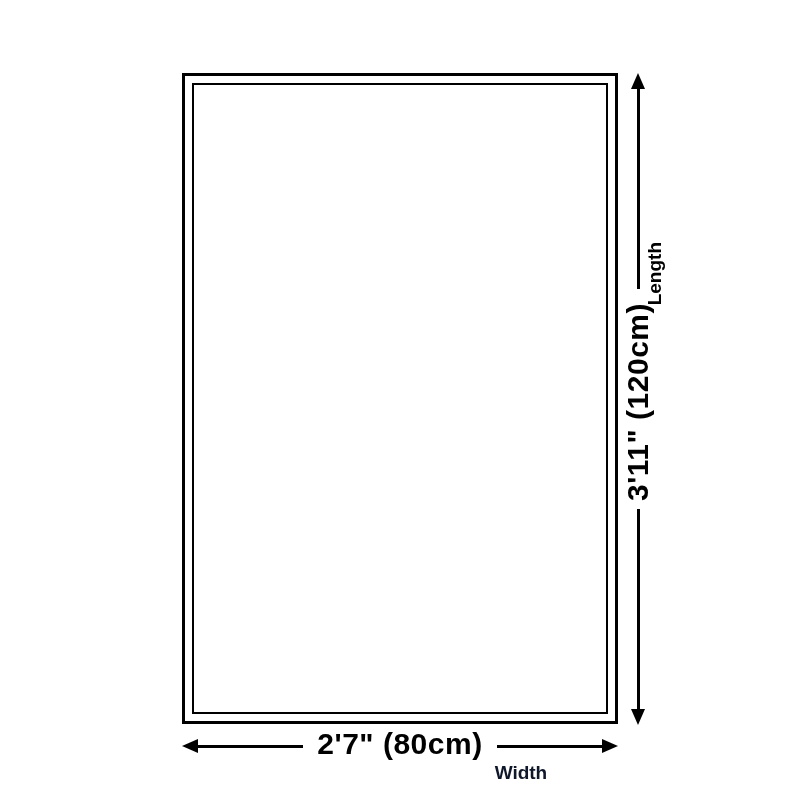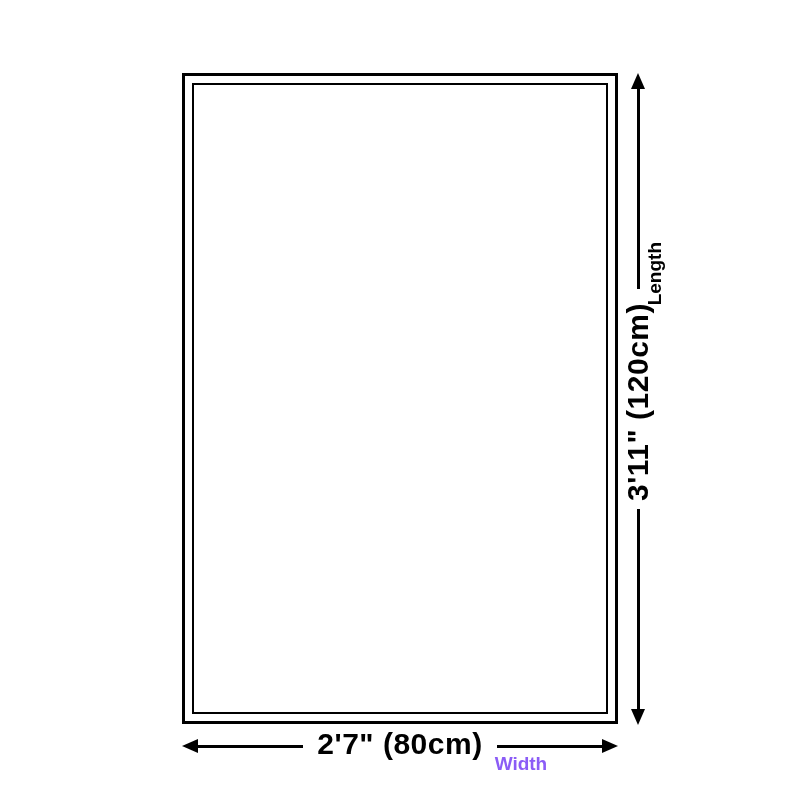--- a/index.html
+++ b/index.html
@@ -131,24 +131,24 @@
   }
   .hlabel-anchor {
     position: relative;
     width: 0;
     height: 0;
     overflow: visible;
   }
   .dim-label-h {
     position: absolute;
     left: -2px;
-    top: 7px;
+    top: 16px;
     font-weight: bold;
     font-size: 19px;
-    color: #8b5cf6;
+    color: #0f172a;
     white-space: nowrap;
   }
 </style>
 </head>
 <body>
 
 <div class="canvas">
 
   <div class="rug-outer">
     <div class="rug-inner"></div>

